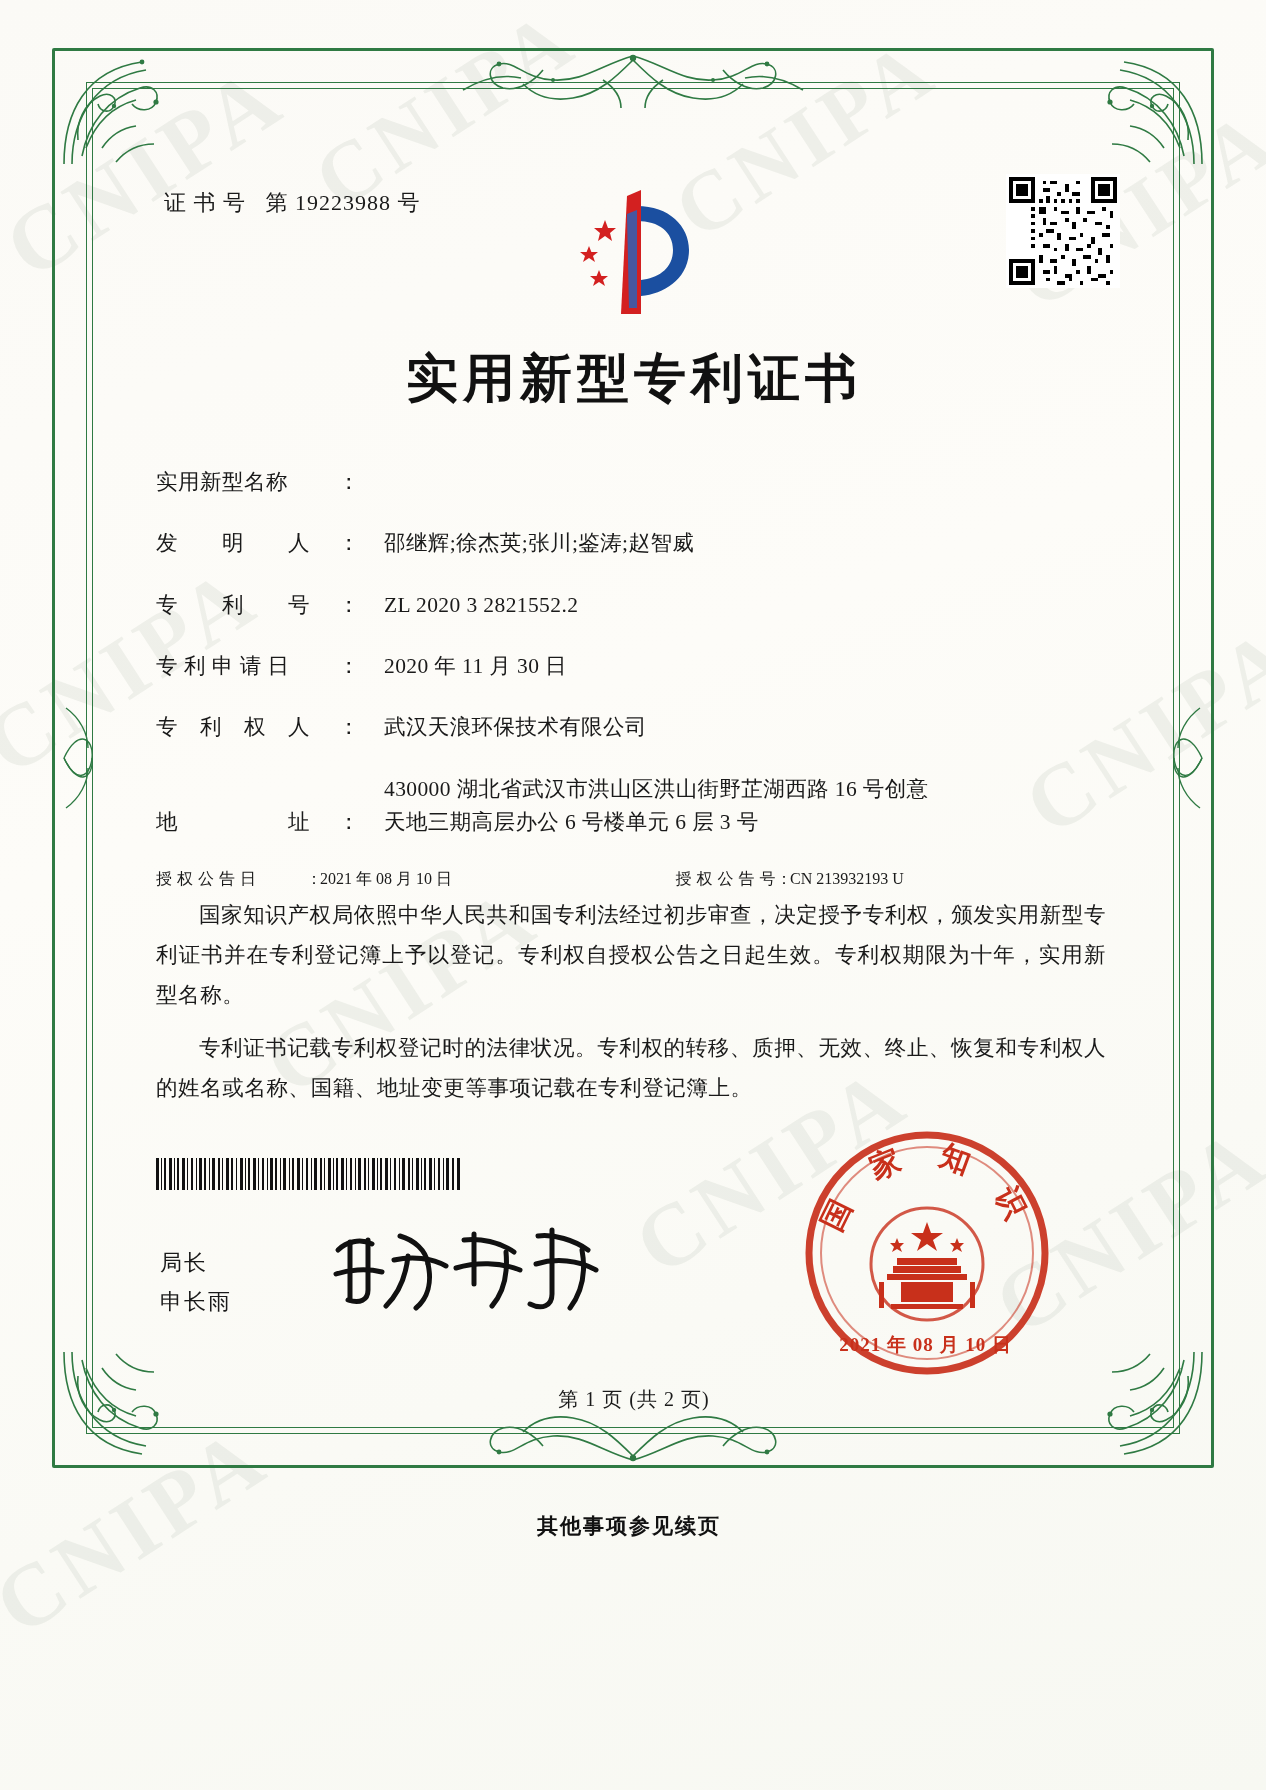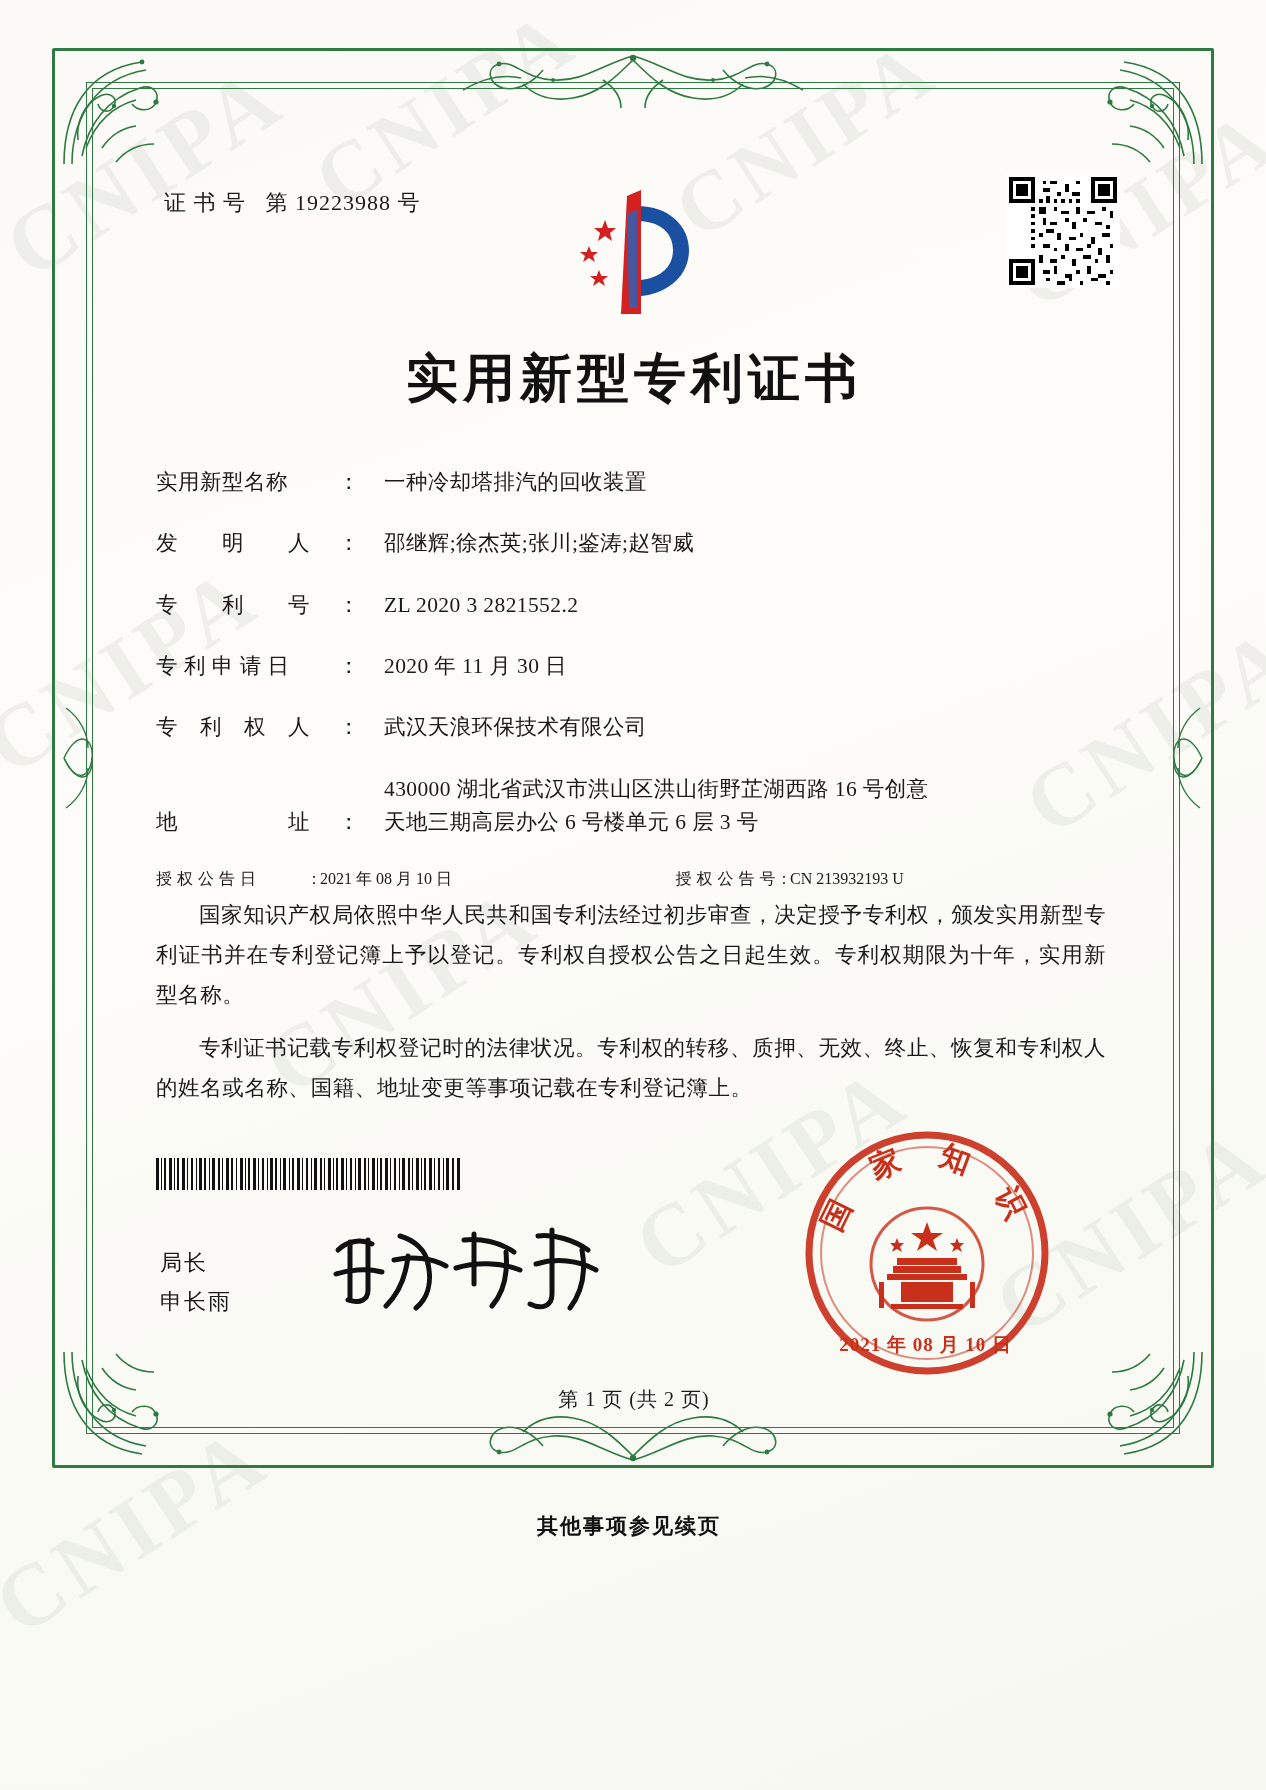--- a/index.html
+++ b/index.html
@@ -518,21 +518,20 @@
       </g>
     </svg>
 
     <div id="doc-title">实用新型专利证书</div>
 
     <div id="fields">
 
       <div class="field-row">
         <span class="field-label">实用新型名称</span>
         <span class="field-colon">：</span>
-        <span class="field-value">一种冷却塔排汽的回收装置</span>
       </div>
 
       <div class="field-row">
         <span class="field-label">发　　明　　人</span>
         <span class="field-colon">：</span>
         <span class="field-value">邵继辉;徐杰英;张川;鉴涛;赵智威</span>
       </div>
 
       <div class="field-row">
         <span class="field-label">专　　利　　号</span>

